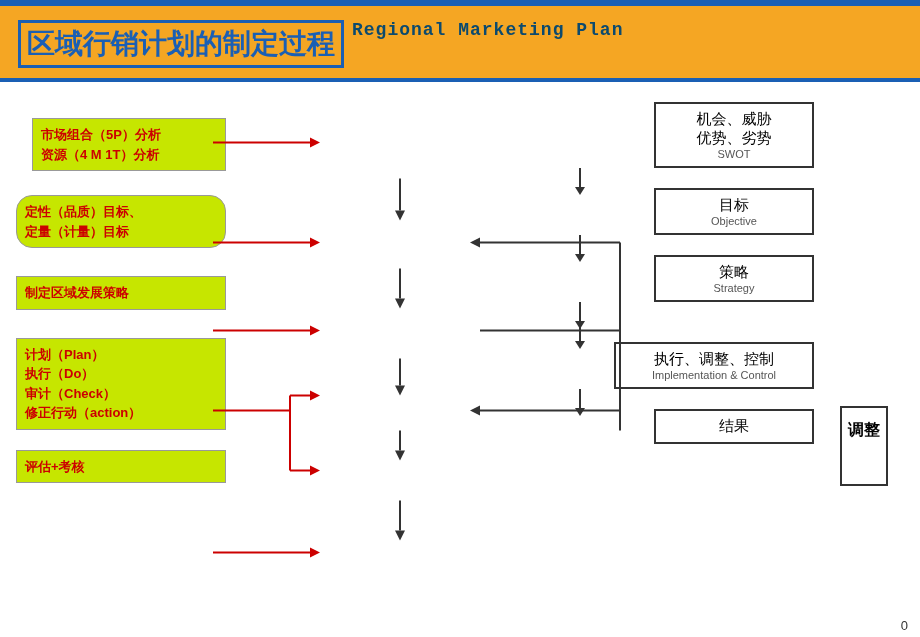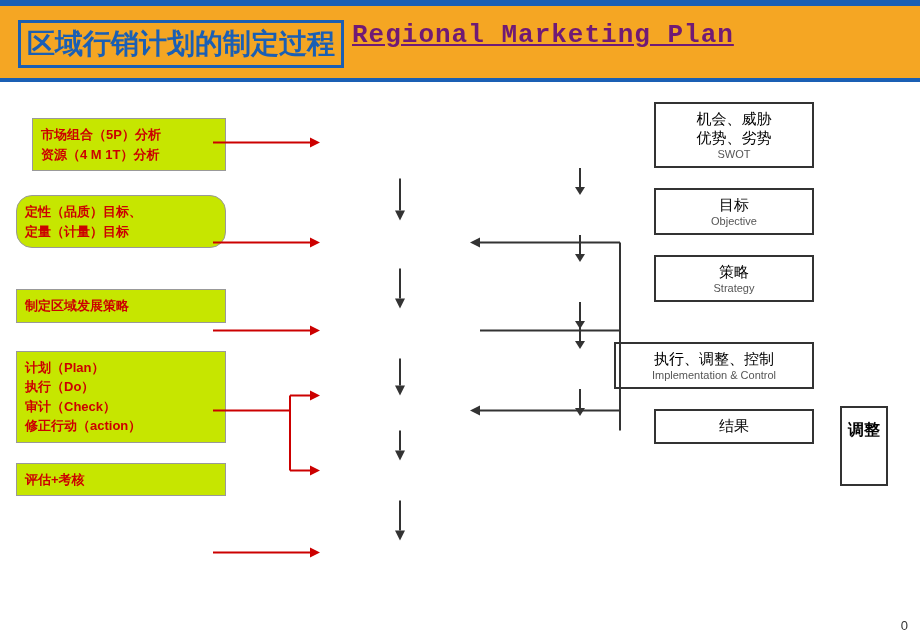--- a/index.html
+++ b/index.html
@@ -33,26 +33,25 @@
     .title-chinese {
       font-size: 28px;
       font-weight: bold;
       color: #1a5fb4;
       font-family: "Microsoft YaHei", sans-serif;
       border: 3px solid #1a5fb4;
       padding: 2px 6px;
       margin-right: 8px;
     }
     .title-english {
-      font-size: 26px;
-      font-weight: bold;
-      color: #701a75;
+      font-size: 18px;
+      font-weight: bold;
+      color: #0c4a6e;
       font-family: "Courier New", monospace;
       letter-spacing: 1px;
-      text-decoration: underline;
     }
 
     
     .bottom-bar {
       width: 100%;
       height: 4px;
       background: #1a5fb4;
     }
 
     
@@ -211,21 +210,21 @@
     <div class="green-box" style="margin-top: 20px; margin-left: 16px;">
       <span>市场组合（5P）分析</span><br>
       <span>资源（4 M 1T）分析</span>
     </div>
 
     <div class="green-box" style="margin-top: 16px; border-radius: 16px;">
       <span>定性（品质）目标、</span><br>
       <span>定量（计量）目标</span>
     </div>
 
-    <div class="green-box" style="margin-top: 33px;">
+    <div class="green-box" style="margin-top: 20px;">
       <span>制定区域发展策略</span>
     </div>
 
     <div class="green-box" style="margin-top: 20px;">
       <span>计划（Plan）</span><br>
       <span>执行（Do）</span><br>
       <span>审计（Check）</span><br>
       <span>修正行动（action）</span>
     </div>
 

